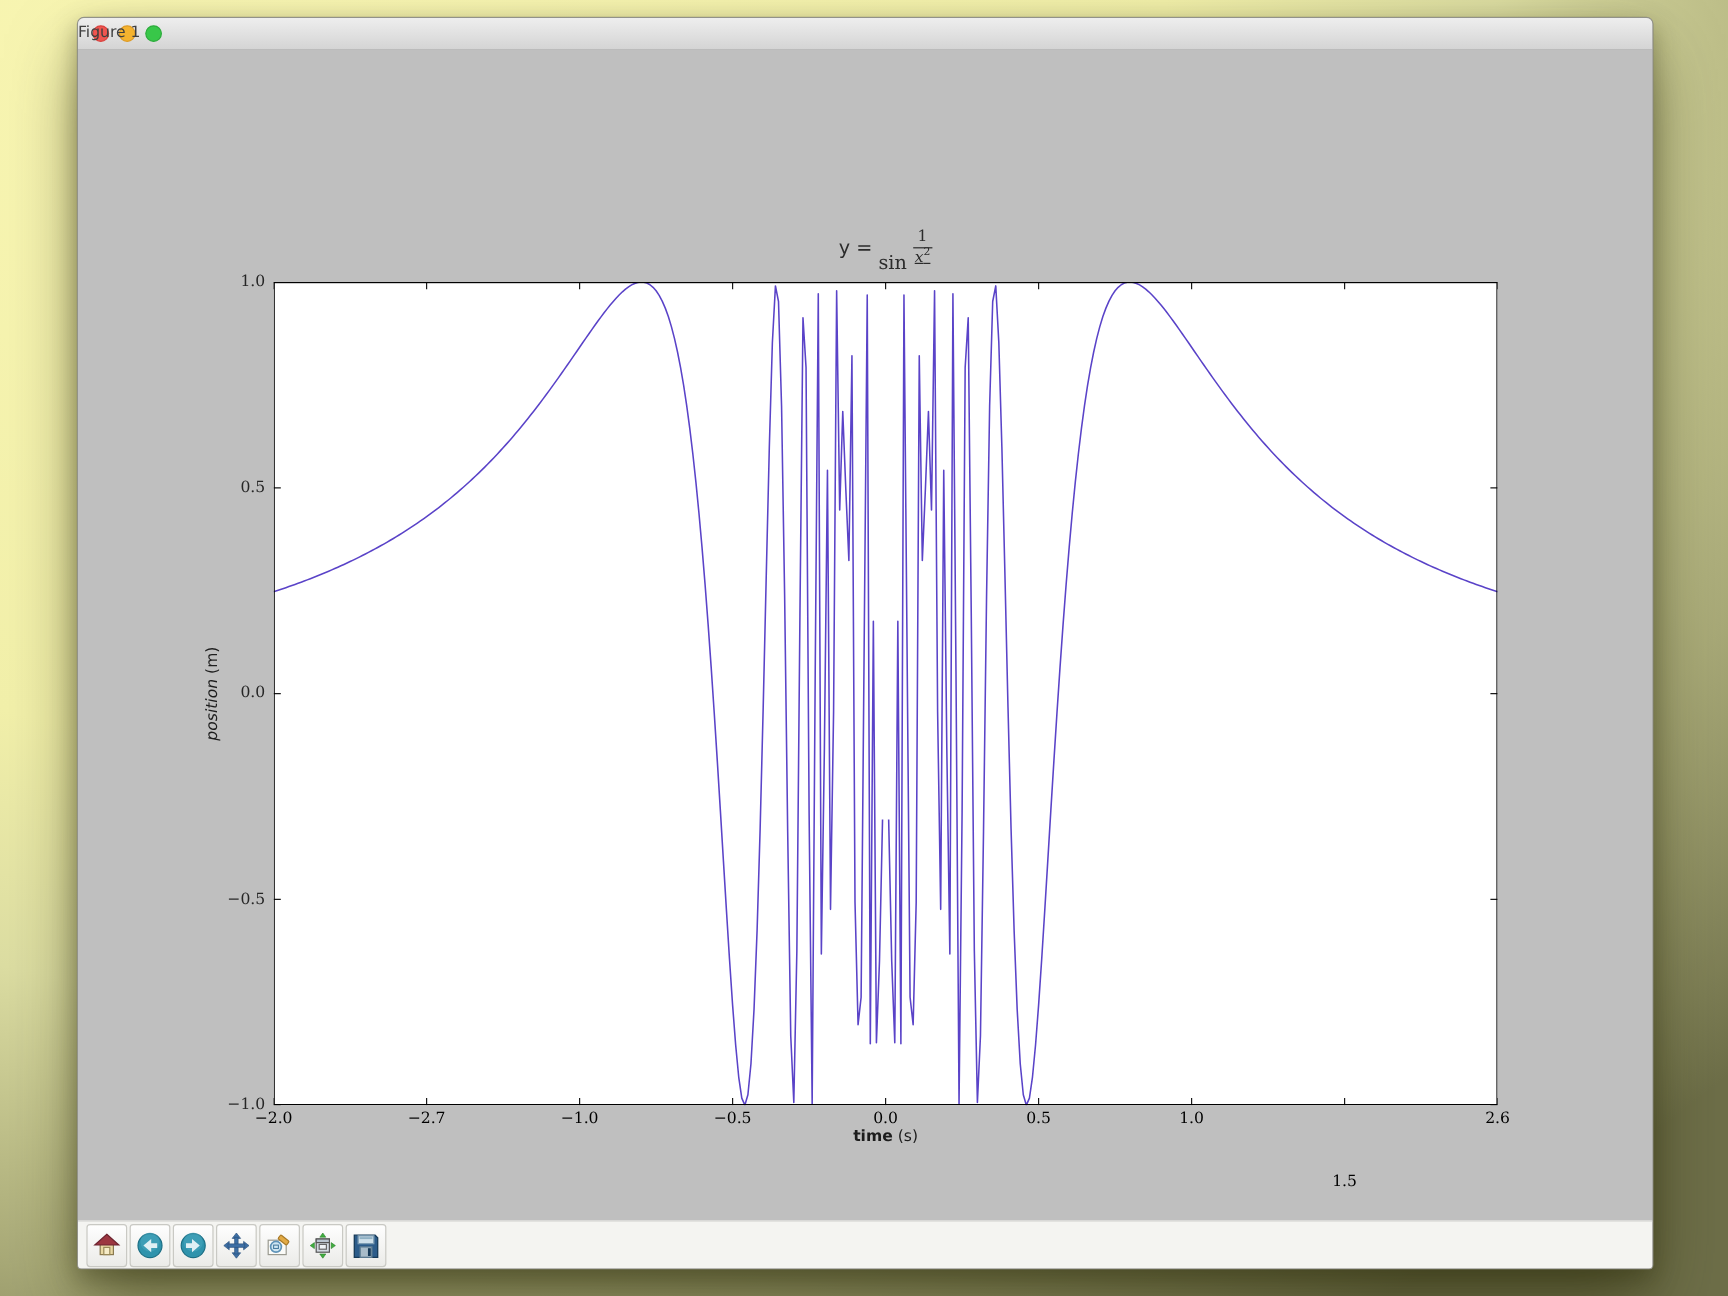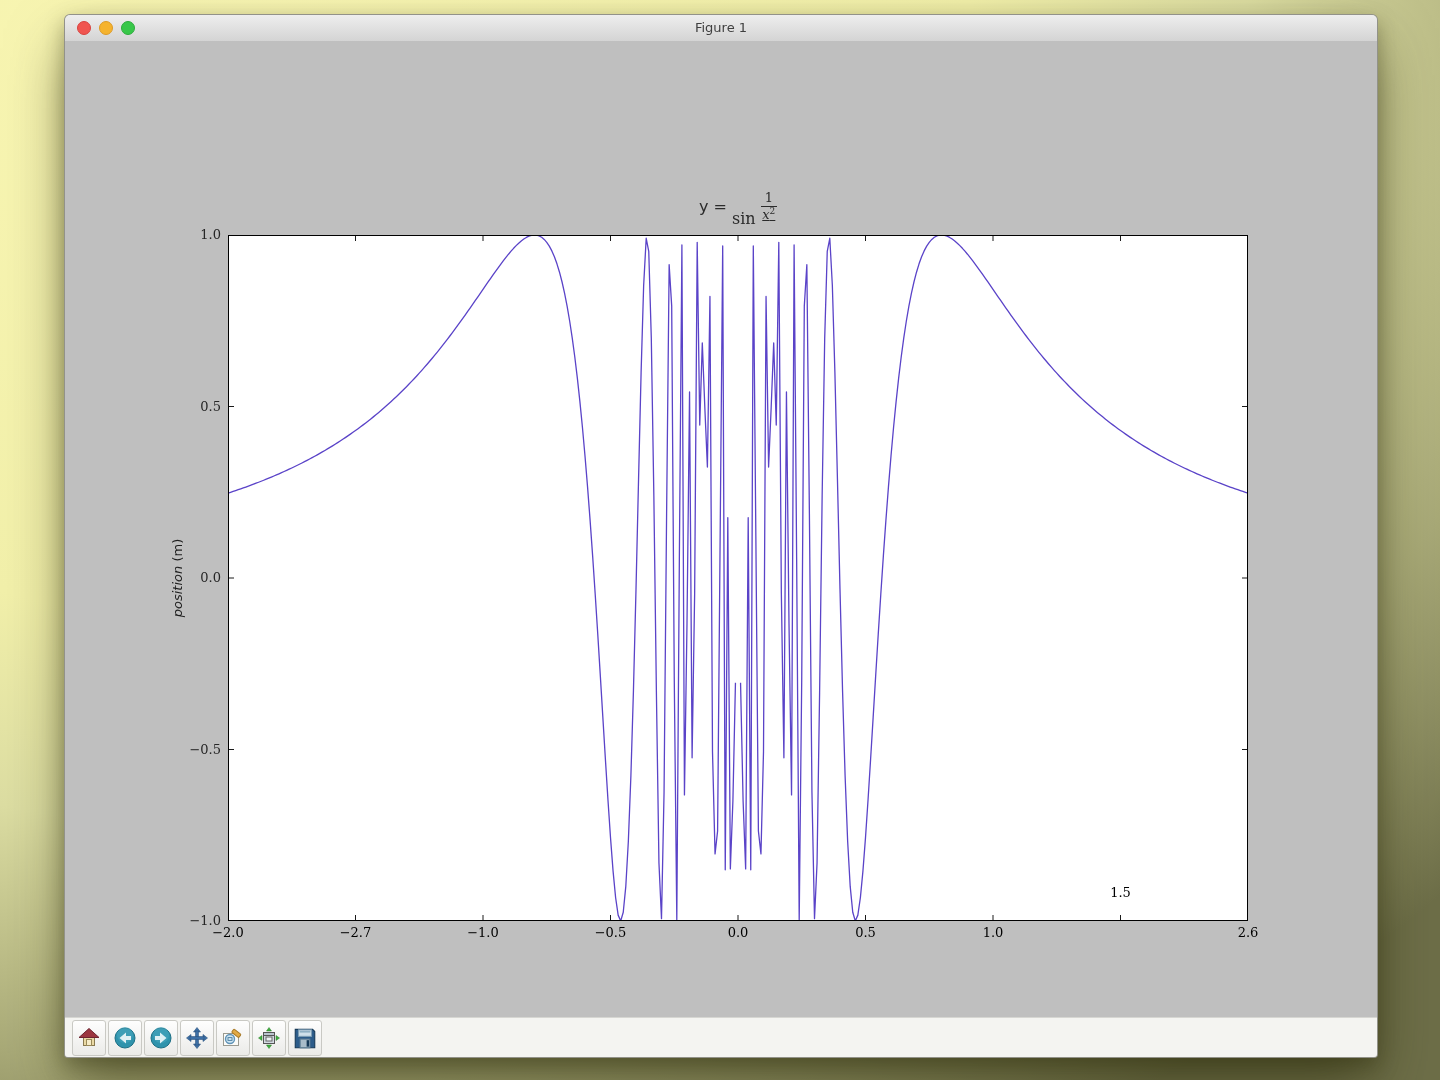--- a/index.html
+++ b/index.html
@@ -6,21 +6,21 @@
   body{width:1440px;height:1080px;overflow:hidden;font-family:"DejaVu Sans","Liberation Sans",sans-serif;}
   .desktop{position:relative;width:1440px;height:1080px;
     background:radial-gradient(1600px 1200px at 18% 8%, #faf7b4 0%, #f2f0aa 45%, #dcdda2 62%, #a8a977 82%, #6d6e48 100%);}
   .window{position:absolute;left:64px;top:14px;width:1314px;height:1044px;
     border-radius:6px 6px 4px 4px;background:#bfbfbf;
     box-shadow:0 28px 55px -6px rgba(45,45,12,.6), 0 8px 20px rgba(45,45,12,.35);
     overflow:hidden;border:1px solid rgba(90,90,70,.45);box-sizing:border-box;}
   .titlebar{position:absolute;left:0;top:0;right:0;height:26px;
     background:linear-gradient(#eeeeee,#d4d4d4);border-bottom:1px solid #a9a9a9;}
   .titlebar .title{position:absolute;left:0;right:0;top:0;height:26px;line-height:26px;
-    text-align:center;font-size:13px;color:#3f3f3f;}
+    text-align:left;font-size:13px;color:#3f3f3f;}
   .traffic{position:absolute;left:12px;top:6px;display:flex;gap:8px;}
   .tl{width:14px;height:14px;border-radius:50%;display:inline-block;box-sizing:border-box;}
   .tl.red{background:#f05550;border:1px solid #d8433f;}
   .tl.yellow{background:#f5b32e;border:1px solid #dd9b27;}
   .tl.green{background:#38c749;border:1px solid #2dab3c;}
   .canvas{position:absolute;left:0;top:26px;right:0;height:978px;background:#bfbfbf;}
   .axes{position:absolute;left:163px;top:194px;width:1020px;height:686px;background:#fff;}
   .axes svg{position:absolute;left:0;top:0;width:100%;height:100%;display:block;}
   .fig-title{position:absolute;left:163px;top:144px;width:1020px;display:flex;
     justify-content:center;align-items:center;gap:5px;color:#2b2b2b;font-size:16px;}
@@ -110,31 +110,32 @@
       </div>
 
       <div class="ticklayer" id="xtick-labels">
           <div class="xtick" style="left: 163px; top: 884px;">−2.0</div>
           <div class="xtick" style="left: 290.5px; top: 884px;">−2.7</div>
           <div class="xtick" style="left: 418px; top: 884px;">−1.0</div>
           <div class="xtick" style="left: 545.5px; top: 884px;">−0.5</div>
           <div class="xtick" style="left: 673px; top: 884px;">0.0</div>
           <div class="xtick" style="left: 800.5px; top: 884px;">0.5</div>
           <div class="xtick" style="left: 928px; top: 884px;">1.0</div>
-          <div class="xtick" style="left: 1055.5px; top: 844px;">1.5</div>
+          <div class="xtick" style="left: 1055.5px; top: 936px;">1.5</div>
           <div class="xtick" style="left: 1183px; top: 884px;">2.6</div>
         </div>
       <div class="ticklayer" id="ytick-labels">
           <div class="ytick" style="left: 96px; top: 872px;">−1.0</div>
           <div class="ytick" style="left: 96px; top: 700.5px;">−0.5</div>
           <div class="ytick" style="left: 96px; top: 529px;">0.0</div>
           <div class="ytick" style="left: 96px; top: 357.5px;">0.5</div>
           <div class="ytick" style="left: 96px; top: 186px;">1.0</div>
         </div>
 
+      <div class="xlabel"><b>time</b><span> (s)</span></div>
       <div class="ylabel"><i>position</i><span> (m)</span></div>
     </div>
 
     <div class="toolbar">
 
       <button class="tbtn">
         <svg width="24" height="24" viewBox="0 0 24 24">
           <rect x="6.5" y="10.5" width="11" height="9" fill="#ead9a4" stroke="#8a7a50"></rect>
           <polygon points="12,2.5 22,11.5 2,11.5" fill="#9c3640" stroke="#6d2430" stroke-width="1"></polygon>
           <rect x="9.5" y="13.5" width="5" height="6" fill="#f6ecc8" stroke="#9a8a5a"></rect>

